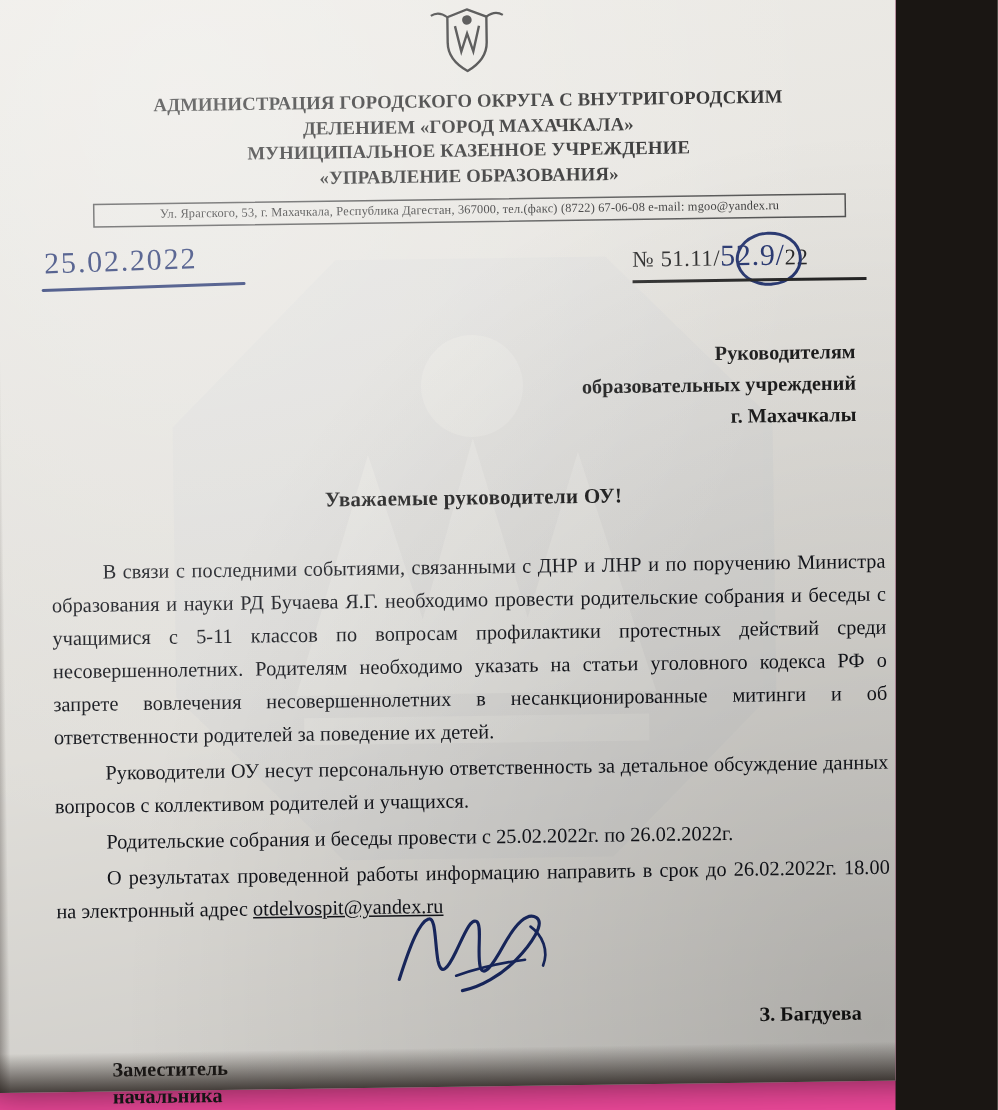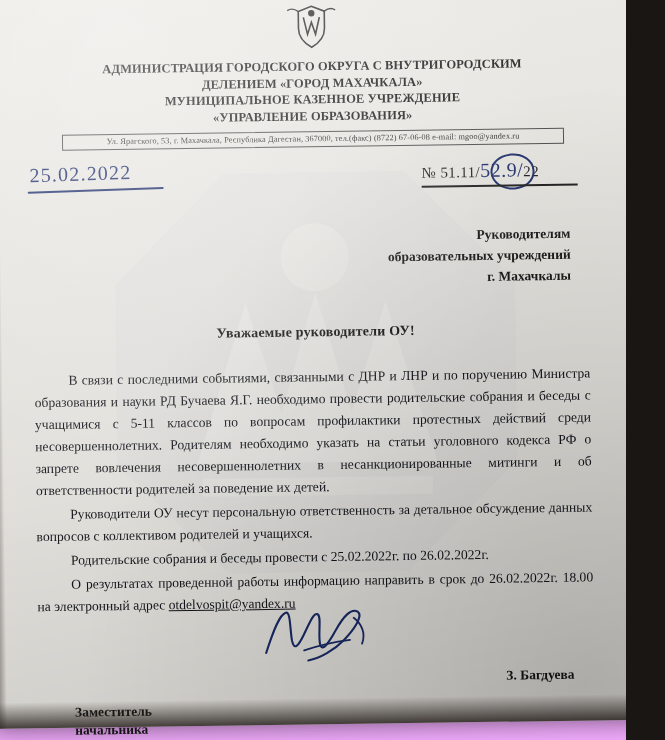--- a/index.html
+++ b/index.html
@@ -9,24 +9,25 @@
   }
   body {
     width: 665px;
     height: 740px;
     overflow: hidden;
     font-family: "Liberation Serif", serif;
   }
 
   #page {
     position: relative;
-    width: 626px;
+    width: 552px;
     height: 740px;
-    background: #f0abfc;
+    background: #ec4899;
     overflow: hidden;
+    padding-left: 45px;
   }
 
   
   #paper {
     position: absolute;
     left: -14px;
     top: -18px;
     width: 700px;
     height: 742px;
     background: #eceae5;

